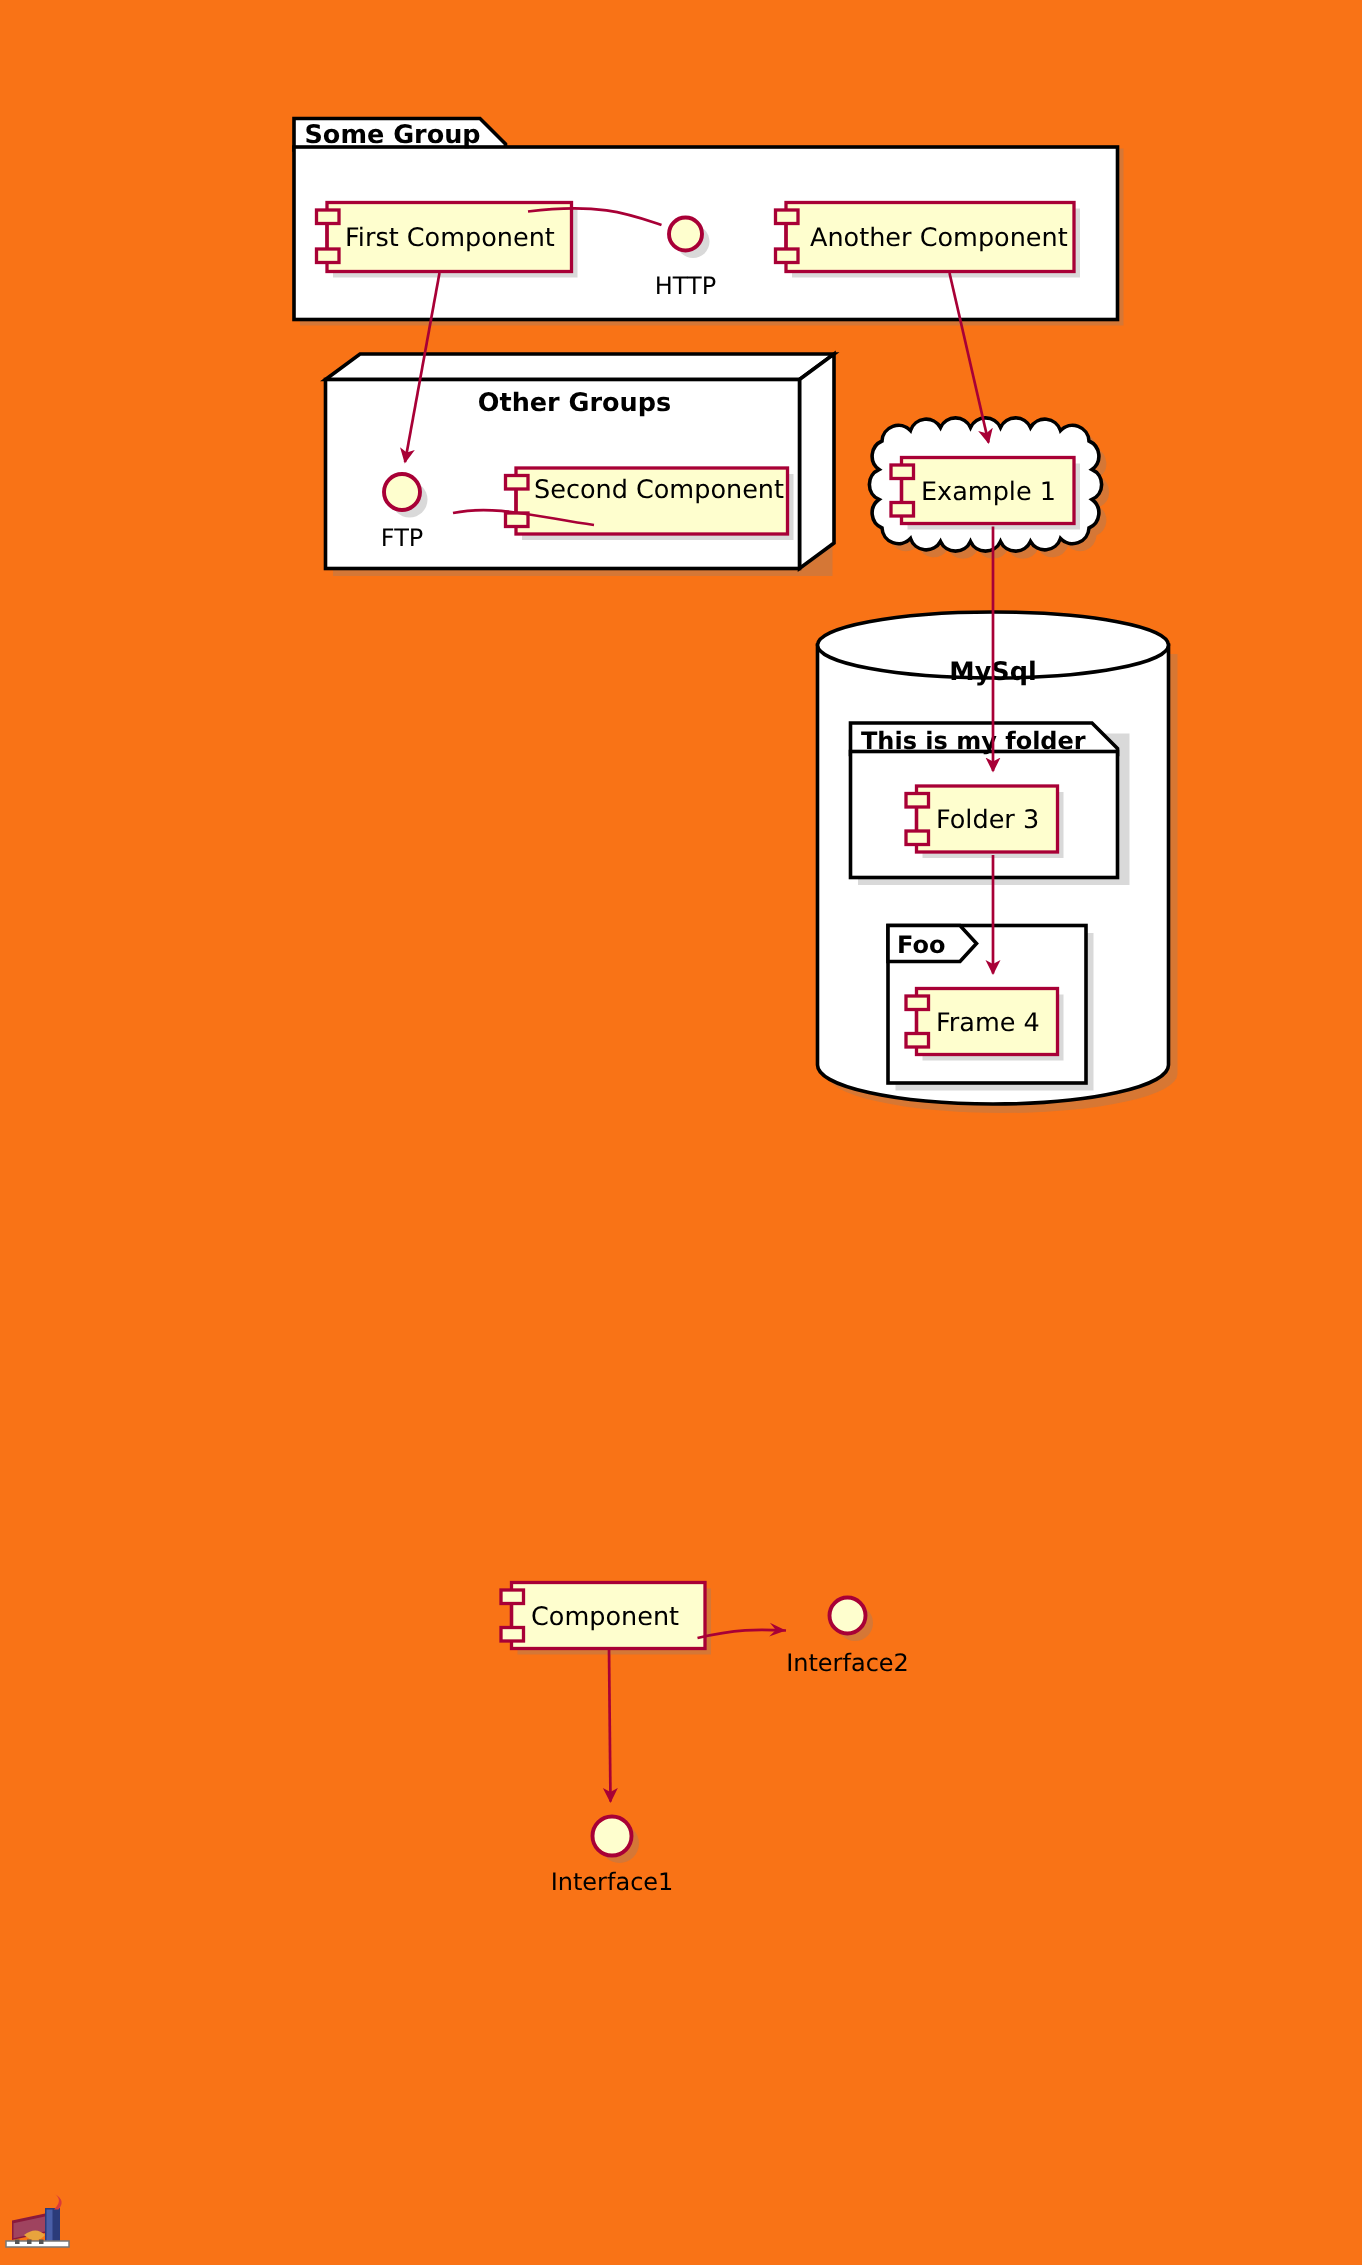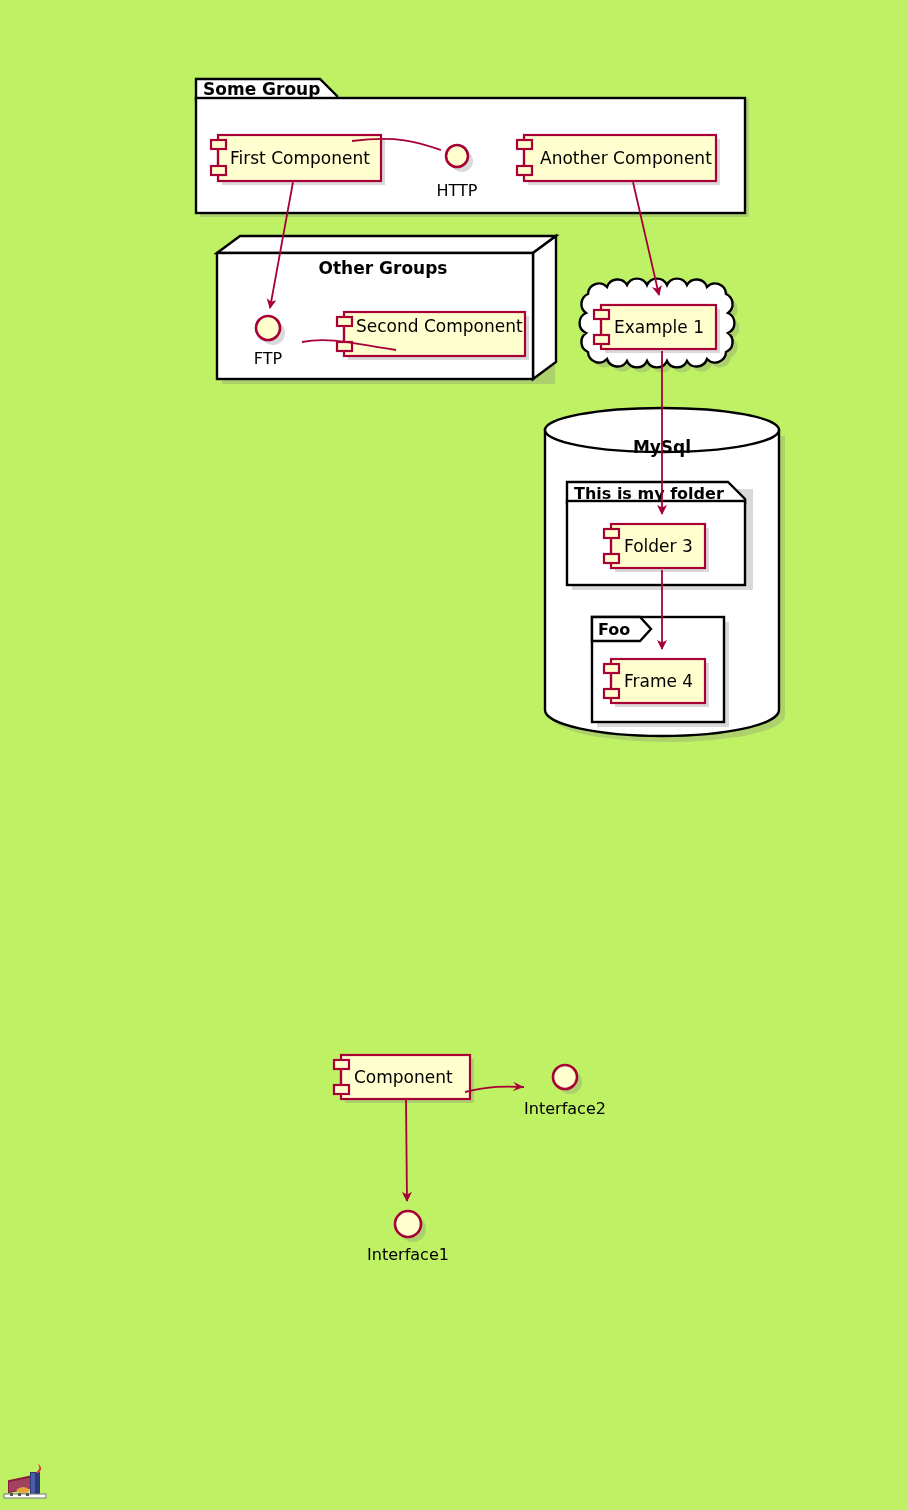--- a/index.html
+++ b/index.html
@@ -8,21 +8,21 @@
     padding: 0;
     background: #FFFFFF;
   }
   body {
     font-family: "DejaVu Sans", sans-serif;
   }
   #page {
     position: relative;
     width: 908px;
     height: 1510px;
-    background: #bef264;
+    background: #f97316;
     overflow: hidden;
   }
   #canvas {
     position: absolute;
     left: 0;
     top: 0;
     width: 908px;
     height: 1510px;
   }
   .uml-text {

